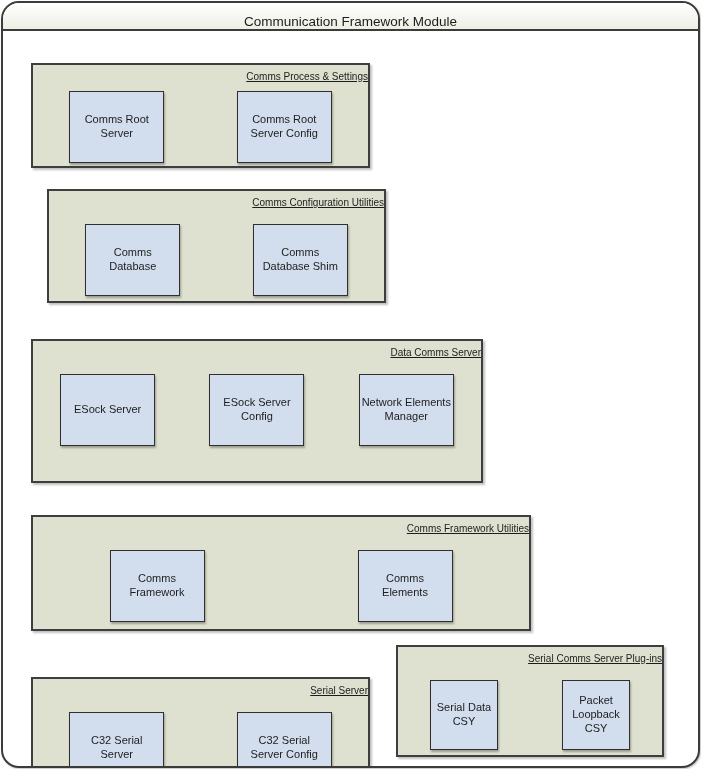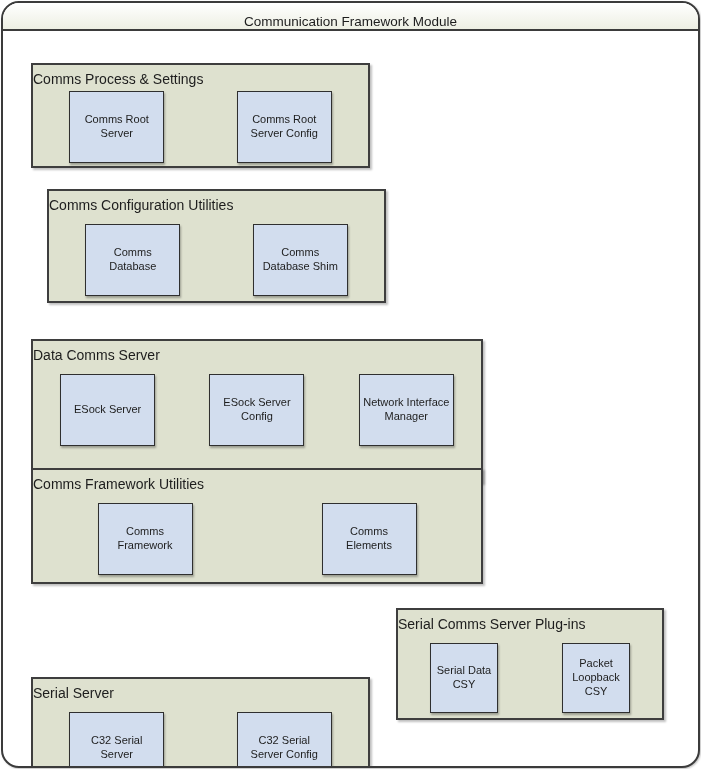--- a/index.html
+++ b/index.html
@@ -29,23 +29,24 @@
     font-size: 13.5px;
   }
   .group {
     position: absolute;
     background: var(--group-bg, #dee1cf);
     border: 2px solid var(--group-border, #3e3e3e);
     box-shadow: 2px 2px 2px rgba(0,0,0,0.25);
   }
   .group-title {
     margin-top: 6px;
-    text-align: left;
-    font-size: 14px;
+    text-align: right;
+    font-size: 10px;
     white-space: nowrap;
+    text-decoration: underline;
   }
   .group-boxes {
     position: absolute; left: 0; right: 0; top: 33px;
     display: flex;
     justify-content: space-around;
     align-items: flex-start;
   }
   .box {
     width: 95px; height: 72px;
     background: var(--box-bg, #d2ddee);
@@ -57,23 +58,23 @@
     line-height: 1.25;
     padding: 2px 1px;
   }
   .box-label { white-space: pre-line; }
 
   
   .g1 { left: 28px; top: 60px;  width: 339px; height: 105px; }
   .g1 .group-boxes { top: 26px; }
   .g2 { left: 28px; top: 186px; width: 339px; height: 114px; margin-left: 16px; }
   .g3 { left: 28px; top: 336px; width: 452px; height: 144px; }
-  .g4 { left: 28px; top: 465px; width: 452px; height: 116px; }
+  .g4 { left: 28px; top: 512px; width: 500px; height: 116px; }
   .g5 { left: 28px; top: 674px; width: 339px; height: 112px; }
-  .g6 { left: 393px; top: 605px; width: 268px; height: 112px; }
+  .g6 { left: 393px; top: 642px; width: 268px; height: 112px; }
   .g6 .box { width: 68px; height: 70px; }
 </style>
 </head>
 <body>
 
 <div class="frame">
 
   <div class="frame-header">
     <span>Communication Framework Module</span>
   </div>
@@ -110,21 +111,21 @@
     <div class="group-title">Data Comms Server</div>
     <div class="group-boxes">
       <div class="box">
         <span class="box-label">ESock Server</span>
       </div>
       <div class="box">
         <span class="box-label">ESock Server
 Config</span>
       </div>
       <div class="box">
-        <span class="box-label">Network Interface
+        <span class="box-label">Network Elements
 Manager</span>
       </div>
     </div>
   </section>
 
   <section class="group g4">
     <div class="group-title">Comms Framework Utilities</div>
     <div class="group-boxes">
       <div class="box">
         <span class="box-label">Comms

